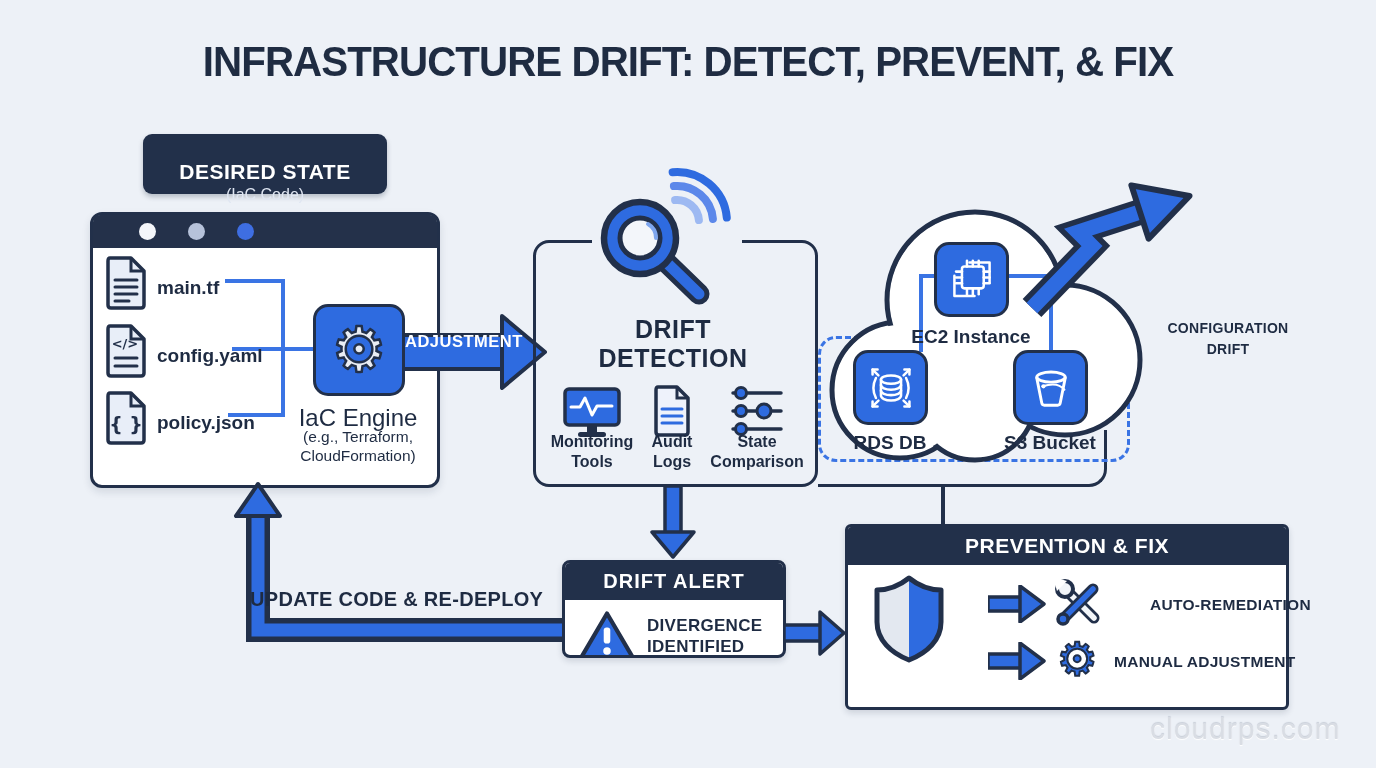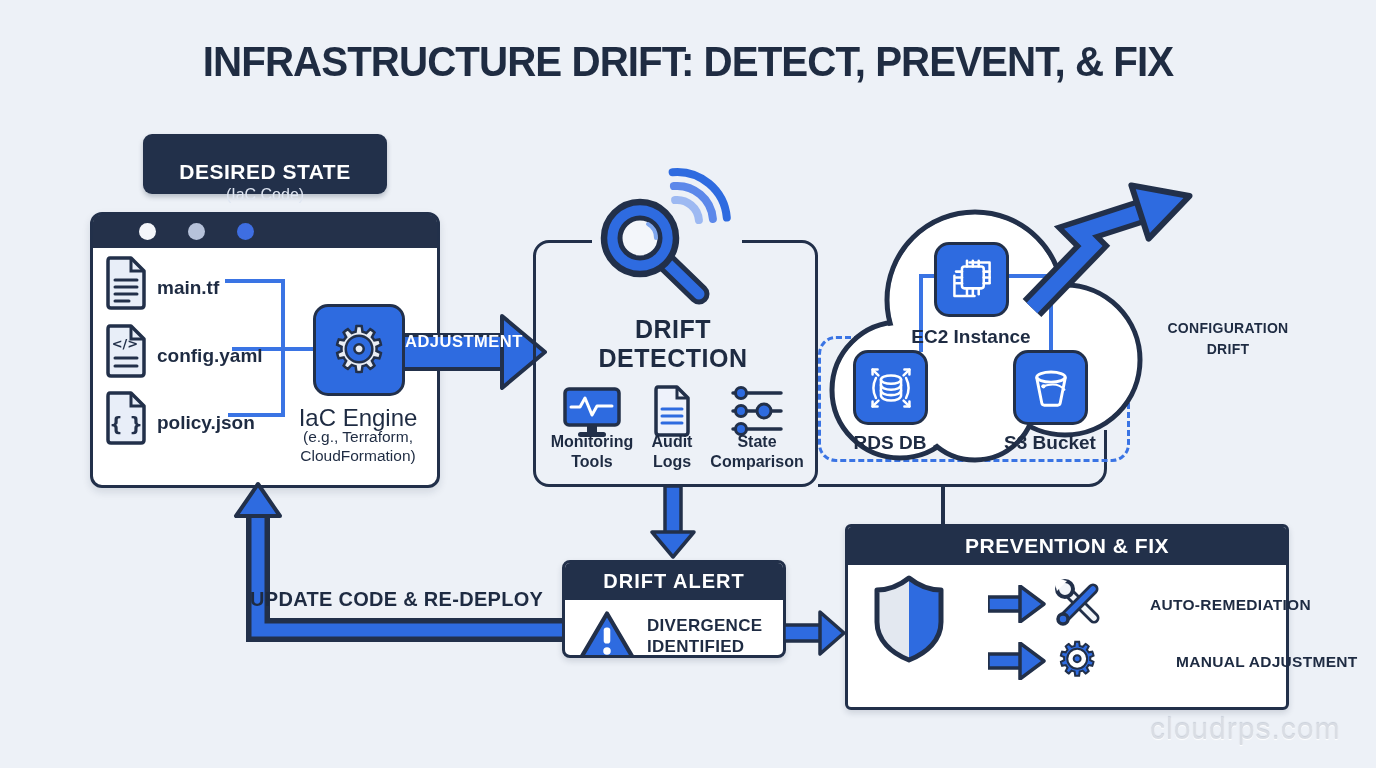--- a/index.html
+++ b/index.html
@@ -355,21 +355,21 @@
   </span>
   <div class="abs actionlbl" style="left:1150px;top:596px;">AUTO-REMEDIATION</div>
 
   <span class="abs" style="left:988px;top:642px;">
     <svg width="58" height="38" viewBox="0 0 58 38">
         <rect x="0" y="12" width="34" height="14" fill="#2e6be0" stroke="#22304a" stroke-width="3.5"></rect>
         <polygon points="32,1 56,19 32,37" fill="#2e6be0" stroke="#22304a" stroke-width="3.5" stroke-linejoin="round"></polygon>
       </svg>
   </span>
   <span class="abs gearglyph" style="left:1052px;top:634px;width:50px;height:50px;display:flex;align-items:center;justify-content:center;font-size:46px;color:#2e6be0;-webkit-text-stroke:2px #22304a;">⚙</span>
-  <div class="abs actionlbl" style="left:1176px;top:653px;">MANUAL ADJUSTMENT</div>
+  <div class="abs actionlbl" style="left:1114px;top:653px;">MANUAL ADJUSTMENT</div>
 
   <span class="abs" style="left:230px;top:480px;">
     <svg width="334" height="172" viewBox="0 0 334 172">
       <polyline points="332,150 28,150 28,34" fill="none" stroke="#22304a" stroke-width="24"></polyline>
       <polyline points="332,150 28,150 28,36" fill="none" stroke="#2e6be0" stroke-width="13"></polyline>
       <polygon points="6,36 50,36 28,4" fill="#2e6be0" stroke="#22304a" stroke-width="4" stroke-linejoin="round"></polygon>
     </svg>
   </span>
   <div class="abs updlbl" style="left:250px;top:588px;width:310px;">UPDATE CODE &amp; RE-DEPLOY</div>
 

